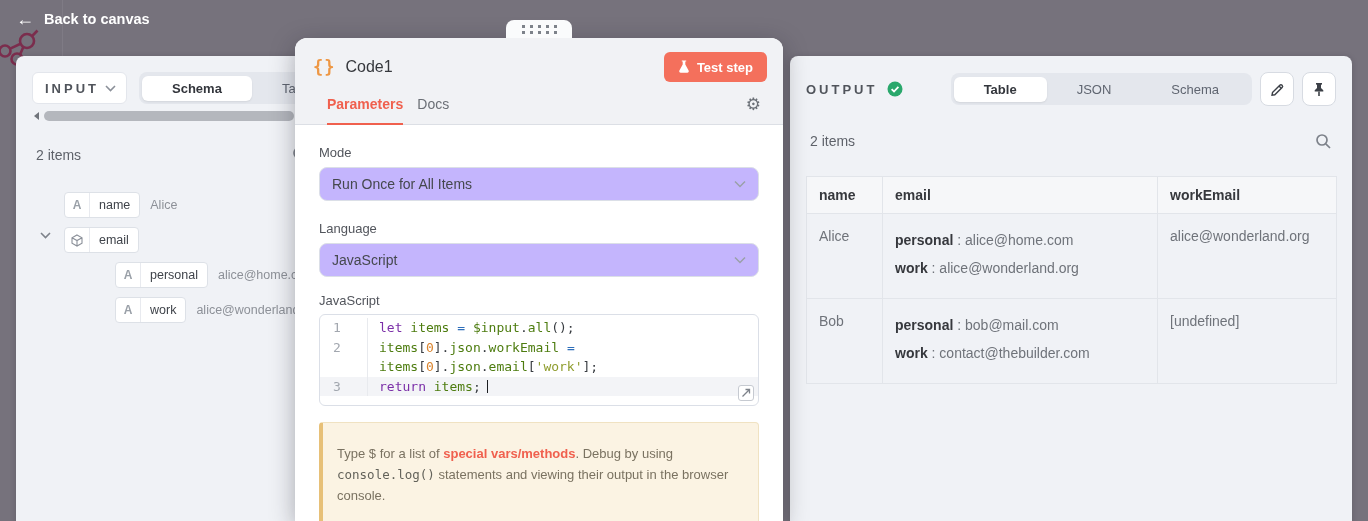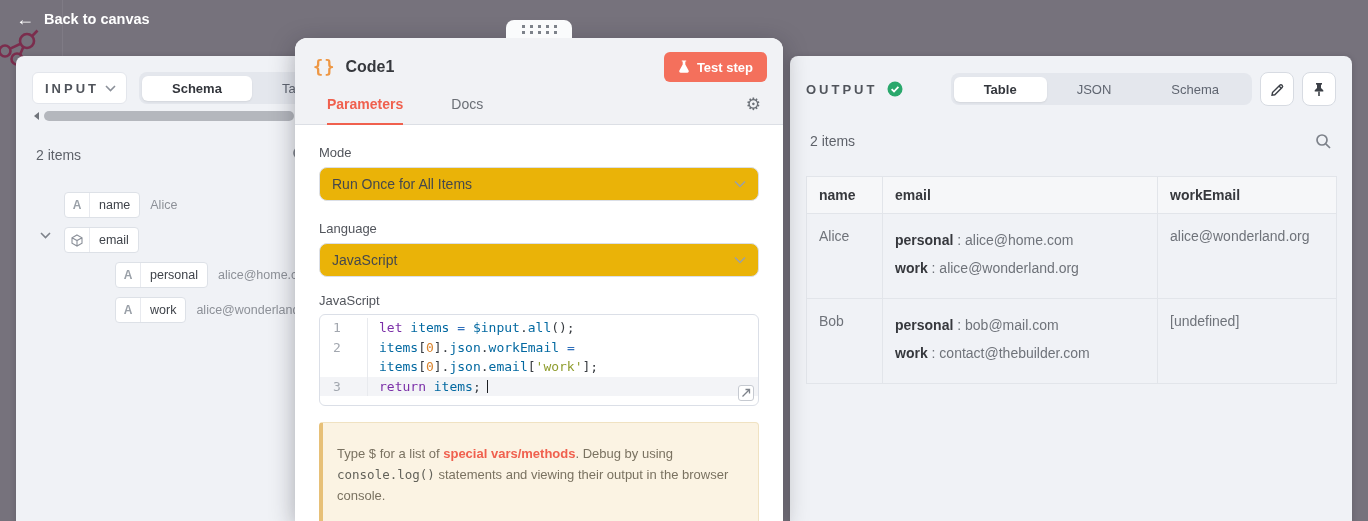--- a/index.html
+++ b/index.html
@@ -63,42 +63,42 @@
   .err { color:#f04438; }
 
   
   #modal { position:absolute; left:295px; top:38px; width:488px; height:483px; background:#fff; border-radius:12px 12px 0 0; box-shadow:0 6px 24px rgba(30,30,40,0.35); z-index:5; }
   .drag-handle { position:absolute; top:-18px; left:50%; transform:translateX(-50%); width:66px; height:18px; background:#fafbfc; border-radius:8px 8px 0 0; display:flex; align-items:center; justify-content:center; cursor:grab; }
   .dots { display:grid; grid-template-columns:repeat(5,3px); grid-template-rows:repeat(2,3px); gap:3px 5px; }
   .dots span { width:3px; height:3px; background:#7d828a; }
   .m-header { position:relative; height:87px; background:#f1f2f5; border-radius:12px 12px 0 0; border-bottom:1px solid #dcdfe5; padding:13px 16px 0 18px; }
   .m-title-row { display:flex; align-items:center; height:32px; }
   .braces { font-family:"DejaVu Sans Mono", monospace; font-weight:700; font-size:17px; color:#ee9744; letter-spacing:1px; }
-  .m-title { margin-left:10px; font-size:16px; font-weight:700; color:#36383d; }
+  .m-title { margin-left:10px; font-size:16px; font-weight:400; color:#36383d; }
   .test-btn { margin-left:auto; display:flex; align-items:center; gap:7px; background:#f4705c; color:#fff; font-size:13px; font-weight:700; border:none; border-radius:6px; padding:0 14px; height:30px; cursor:pointer; }
   .m-tabs { display:flex; align-items:flex-end; height:41px; margin-top:1px; }
   .m-tab { position:relative; font-size:14px; padding-bottom:13px; cursor:pointer; }
   .m-tab.params { color:#f0604e; font-weight:700; margin-left:14px; }
   .m-tab.params::after { content:""; position:absolute; left:0; right:0; bottom:0; height:2px; background:#f0604e; }
-  .m-tab.docs { color:#6b6f76; margin-left:48px; }
+  .m-tab.docs { color:#6b6f76; margin-left:14px; }
   .gear { position:absolute; right:22px; bottom:11px; font-family:"DejaVu Sans", sans-serif; font-size:17px; color:#6b7077; cursor:pointer; line-height:1; }
 
   .m-body { padding:20px 24px 0 24px; }
   .fld-label { font-size:13px; color:#52555c; }
-  .select { display:flex; align-items:center; height:34px; margin-top:7px; border:1px solid #dbdfe7; border-radius:8px; padding:0 12px; font-size:14px; color:#45484d; cursor:pointer; background:#eab308; }
+  .select { display:flex; align-items:center; height:34px; margin-top:7px; border:1px solid #dbdfe7; border-radius:8px; padding:0 12px; font-size:14px; color:#45484d; cursor:pointer; background:#c4b5fd; }
   .select .chev { margin-left:auto; }
   .fld-gap { margin-top:20px; }
 
   .ed-label { margin-top:16px; font-size:13px; color:#52555c; }
   .editor { position:relative; margin-top:6px; height:92px; border:1px solid #dbdfe7; border-radius:6px; background:#fff; font-family:"DejaVu Sans Mono", monospace; font-size:13px; padding-top:3px; cursor:text; }
   .cm-row { display:flex; line-height:19.5px; }
   .cm-row.active { background:#f3f4f7; }
   .gut { width:48px; flex:none; color:#a2a7af; border-right:1px solid #e8eaee; padding-left:13px; }
   .cm-code { padding-left:11px; white-space:pre; }
-  .tk-kw { color:#7b2fa8; } .tk-vr { color:#0369a1; } .tk-op { color:#2f6fba; }
+  .tk-kw { color:#7b2fa8; } .tk-vr { color:#4d7c0f; } .tk-op { color:#2f6fba; }
   .tk-num { color:#d9822b; } .tk-str { color:#8f9d2e; } .tk-pl { color:#393d42; }
   .cursor { display:inline-block; width:1.5px; height:13px; background:#1c1e21; vertical-align:-2px; margin-left:6px; }
   .expand-btn { position:absolute; right:4px; bottom:4px; width:16px; height:16px; border:1px solid #c6cad1; border-radius:3px; background:#fff; display:flex; align-items:center; justify-content:center; cursor:pointer; }
 
   .hint { margin-top:16px; background:#fbf3e3; border:1px solid #f0e2c2; border-left:4px solid #e7c078; border-radius:4px; padding:20px 14px; font-size:13px; line-height:21px; color:#7a7261; }
   .hint a { color:#f0604e; font-weight:700; text-decoration:none; cursor:pointer; }
   .hint code { font-family:"DejaVu Sans Mono", monospace; font-size:12.5px; color:#63625a; }
 
   .srch { cursor:pointer; }
   .abs-srch { position:absolute; left:256px; top:0; }

